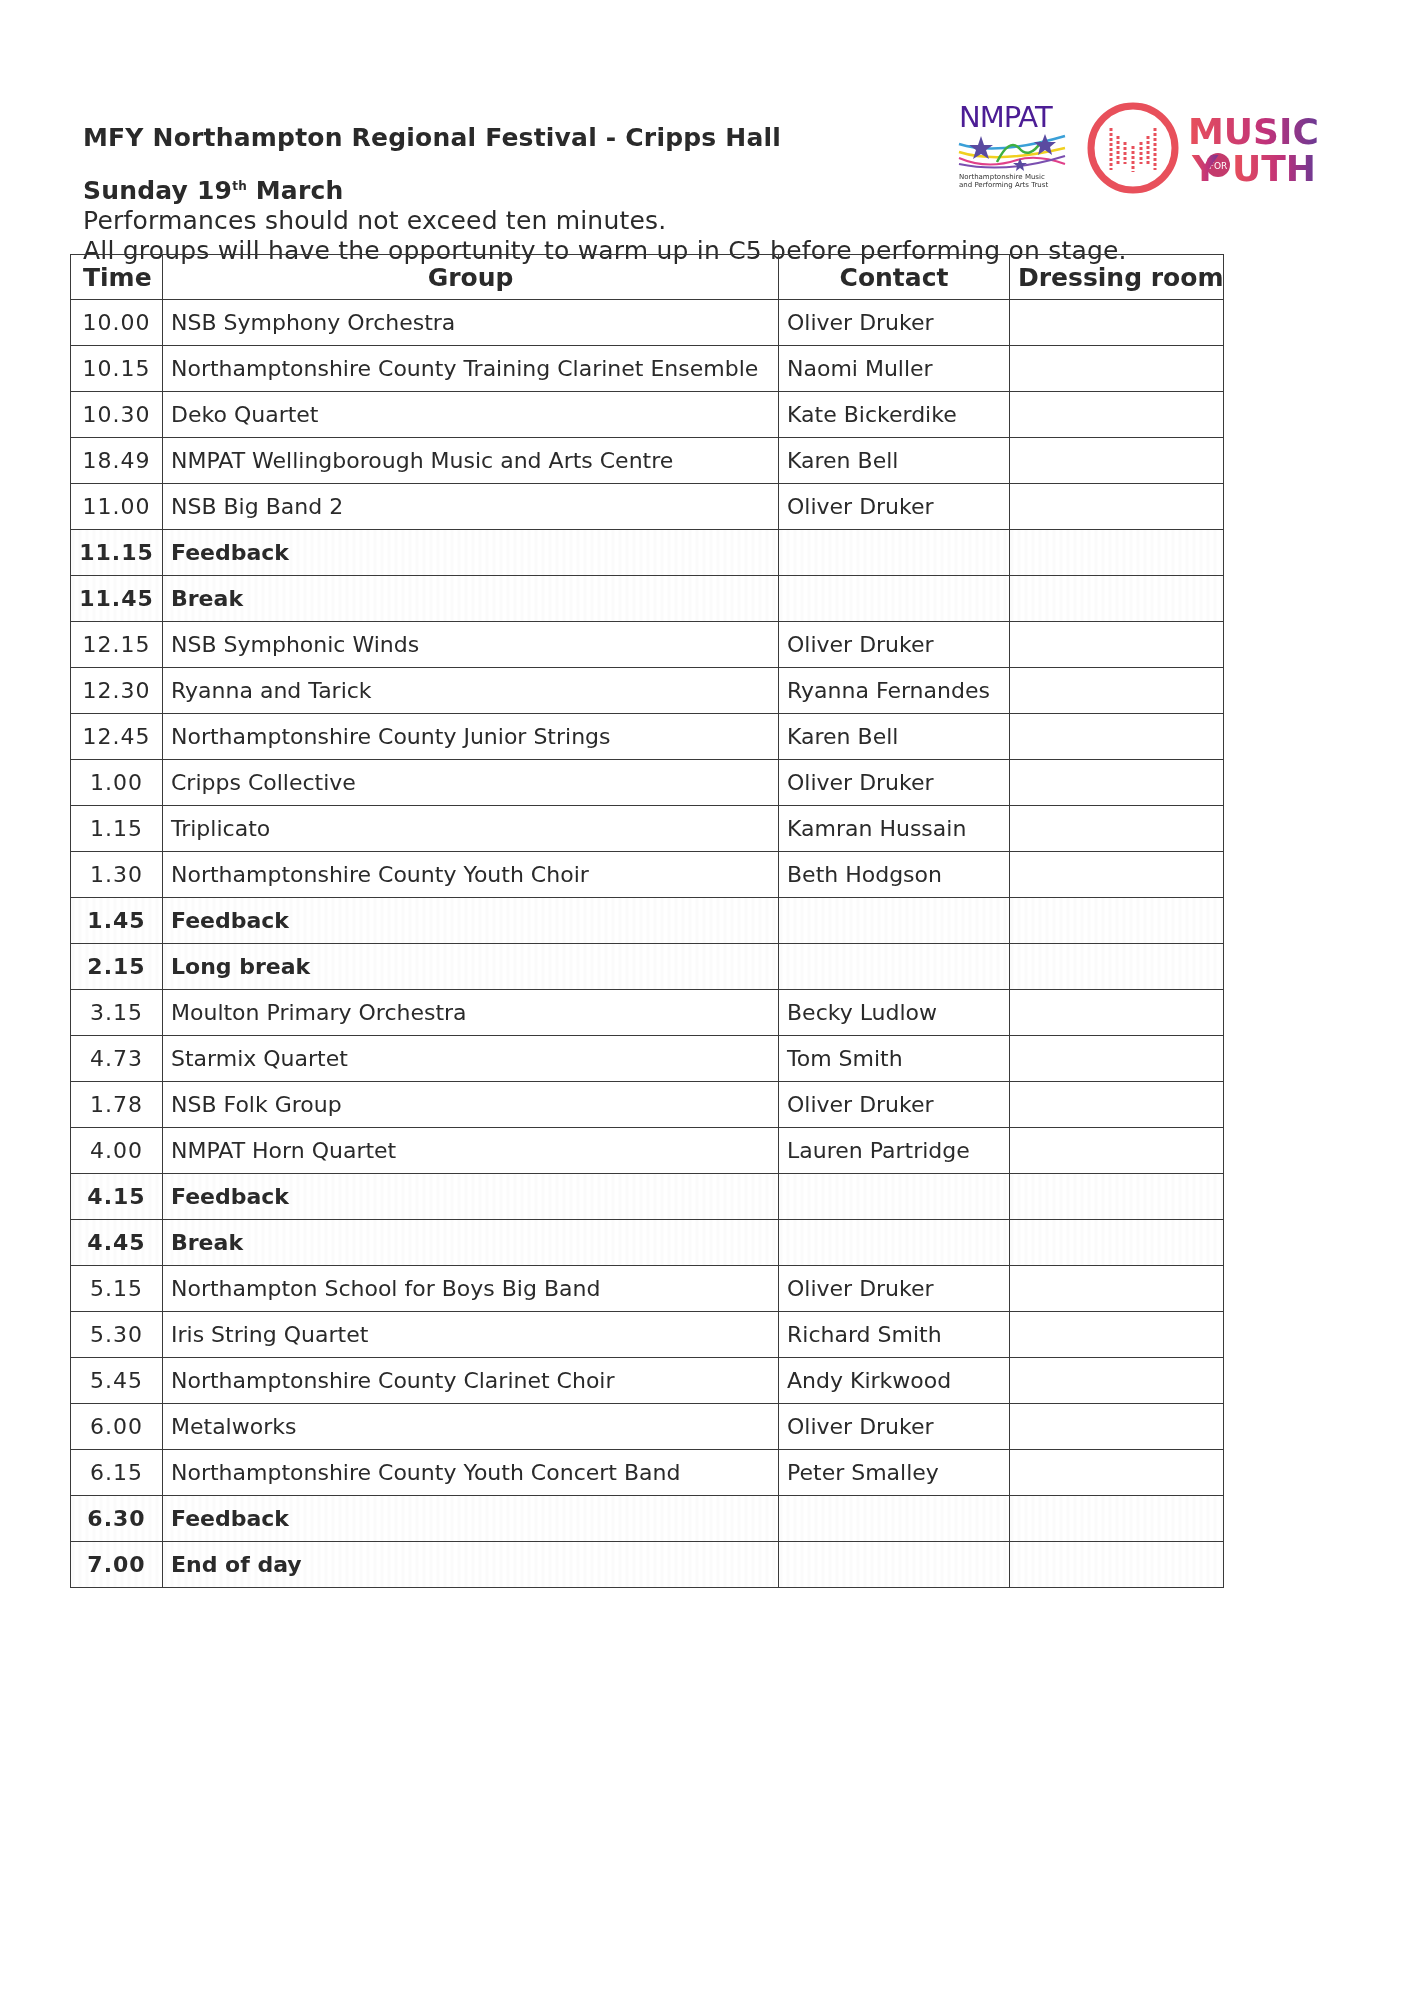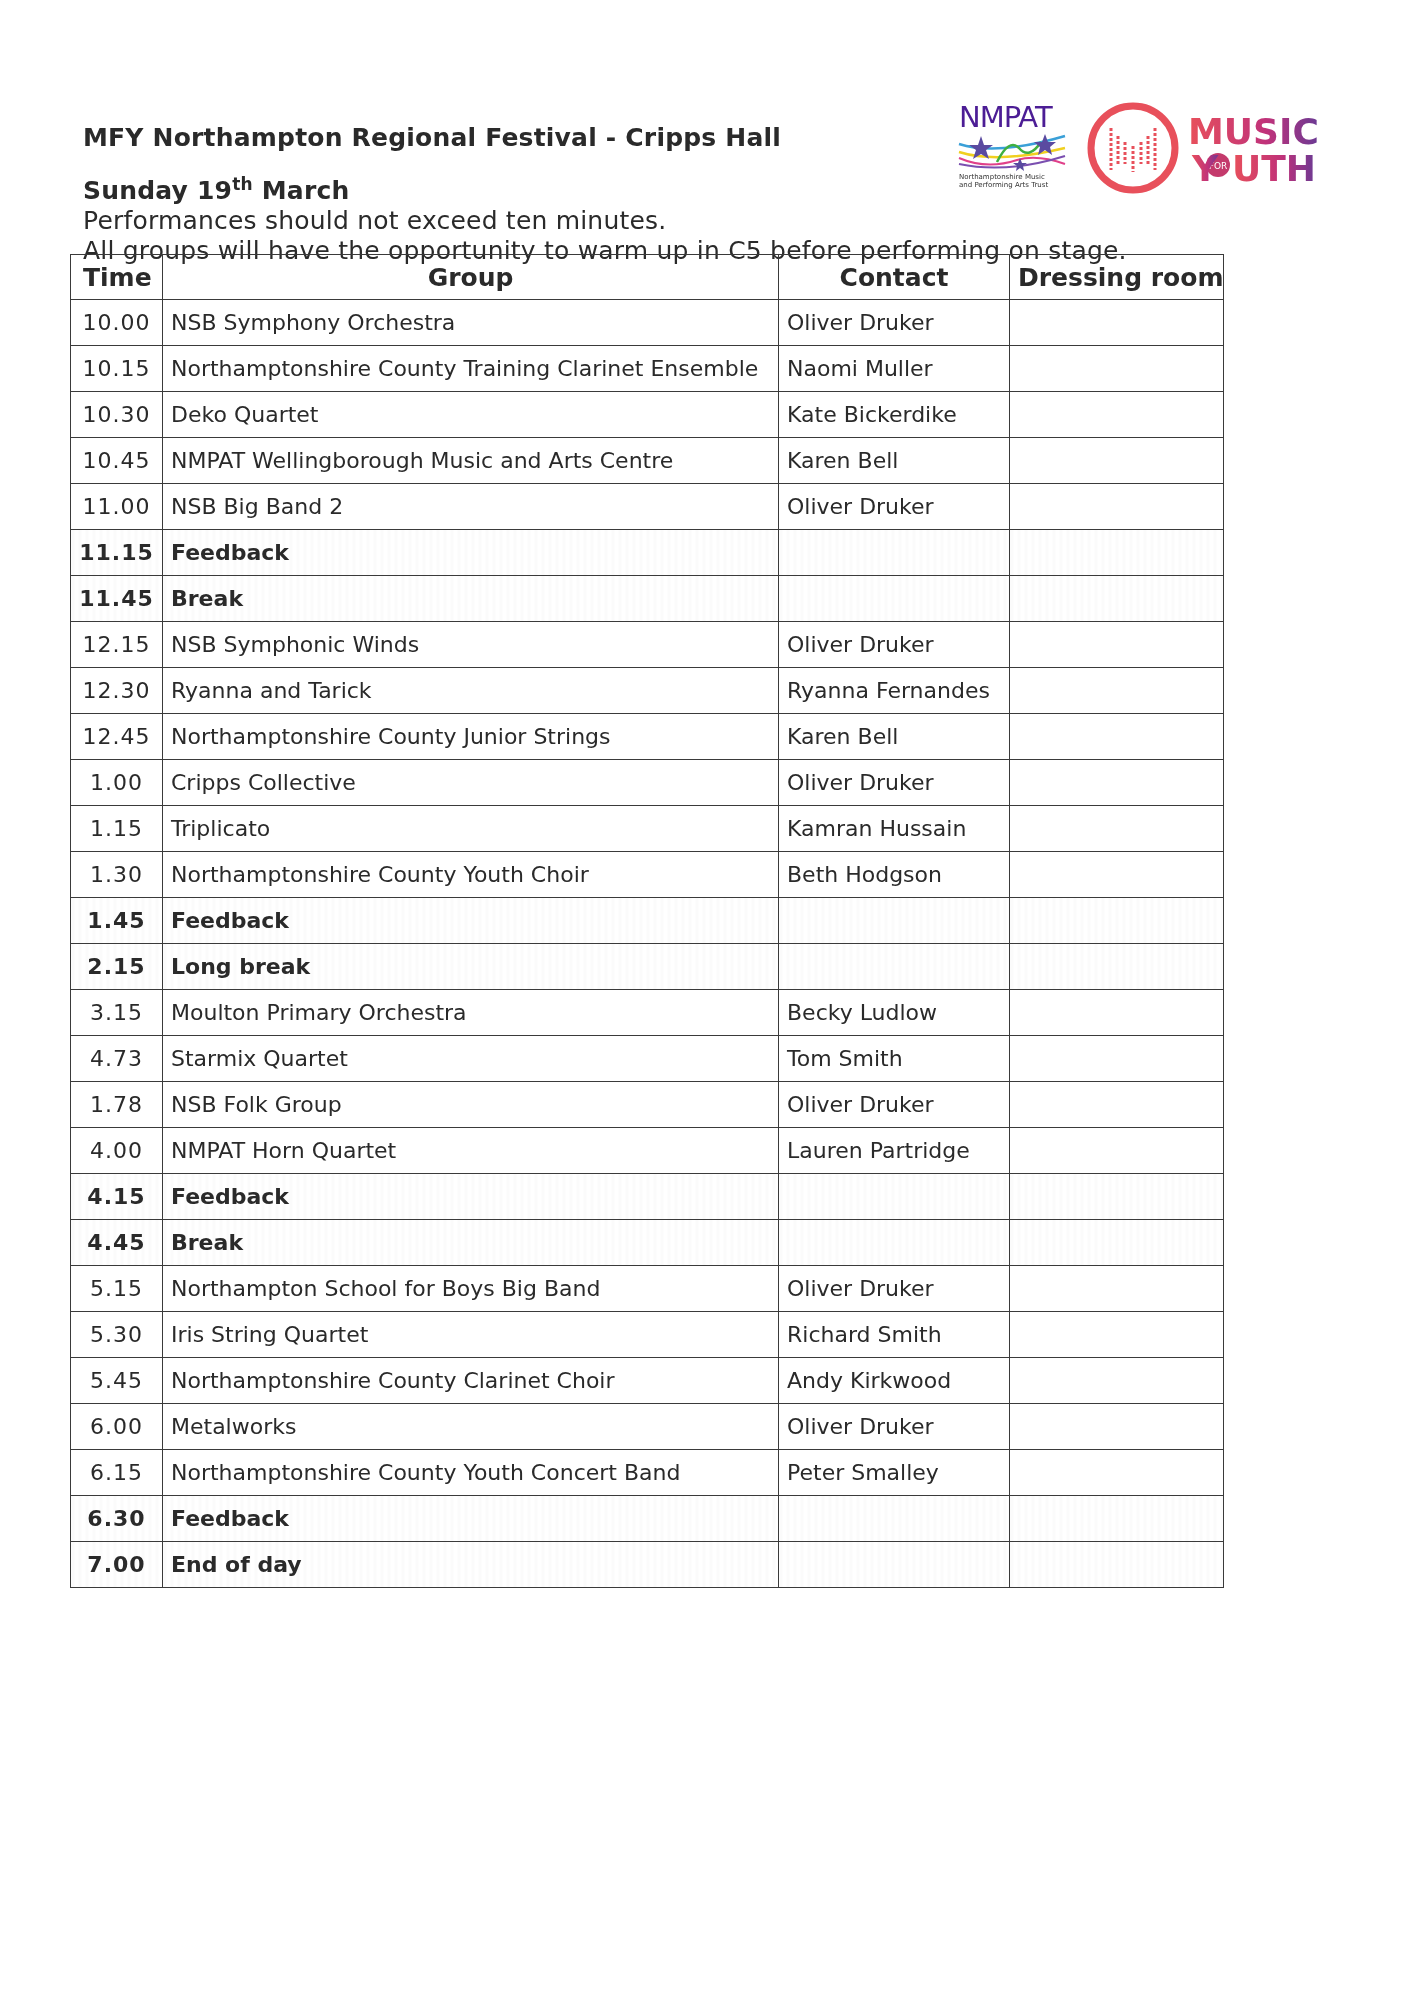--- a/index.html
+++ b/index.html
@@ -3,21 +3,21 @@
   <meta charset="utf-8">
   <style>
     html, body { margin: 0; padding: 0; }
     body {
       width: 1414px; height: 2000px; background: #ffffff; position: relative; overflow: hidden;
       font-family: "DejaVu Sans", sans-serif; color: #2a2a2a;
     }
     .header-text { position: absolute; left: 83px; top: 100px; width: 1100px; }
     .header-text div { font-size: 25px; line-height: 30px; white-space: nowrap; letter-spacing: 0.2px; }
     .header-text .bold { font-weight: bold; margin-top: 23px; }
-    .header-text sup { font-size: 17px; line-height: 0; vertical-align: 9px; }
+    .header-text sup { font-size: 12px; line-height: 0; vertical-align: 9px; }
 
     .logo-nmpat { position: absolute; left: 957px; top: 100px; width: 110px; height: 92px; }
     .logo-nmpat .word { position: absolute; left: 2px; top: 0; font-size: 29px; color: #4c1d95; font-family: "DejaVu Sans", sans-serif; letter-spacing: -1px; }
     .logo-nmpat svg.art { position: absolute; left: 0; top: 34px; }
     .logo-nmpat .sub { position: absolute; left: 2px; top: 73px; font-size: 7px; line-height: 8px; color: #333; white-space: nowrap; }
 
     .logo-mfy-circle { position: absolute; left: 1085px; top: 100px; }
     .logo-mfy-word { position: absolute; left: 1188px; top: 110px; }
 
     table.schedule {
@@ -124,21 +124,21 @@
         <td class="c-contact">Naomi Muller</td>
         <td class="c-room"></td>
       </tr>
       <tr>
         <td class="c-time">10.30</td>
         <td class="c-group">Deko Quartet</td>
         <td class="c-contact">Kate Bickerdike</td>
         <td class="c-room"></td>
       </tr>
       <tr>
-        <td class="c-time">10.45</td>
+        <td class="c-time">18.49</td>
         <td class="c-group">NMPAT Wellingborough Music and Arts Centre</td>
         <td class="c-contact">Karen Bell</td>
         <td class="c-room"></td>
       </tr>
       <tr>
         <td class="c-time">11.00</td>
         <td class="c-group">NSB Big Band 2</td>
         <td class="c-contact">Oliver Druker</td>
         <td class="c-room"></td>
       </tr>

